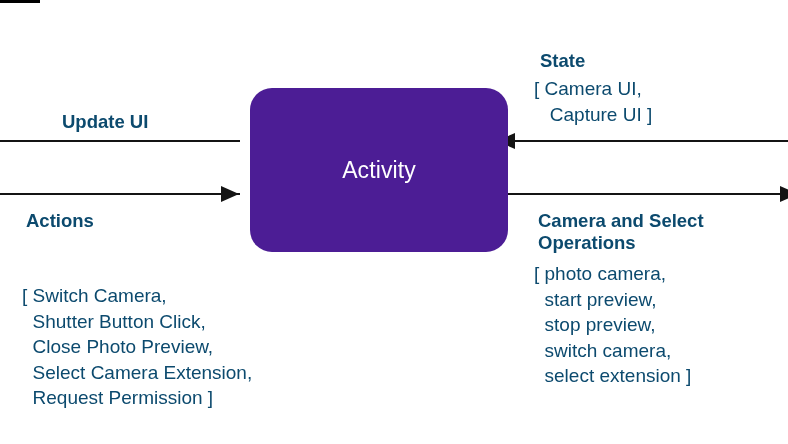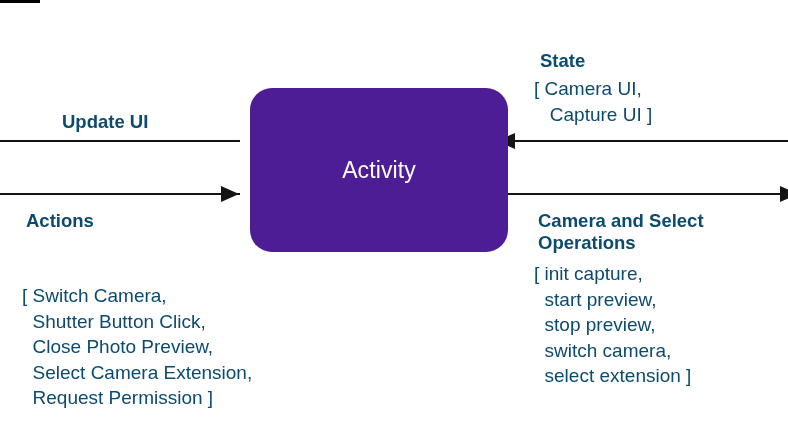--- a/index.html
+++ b/index.html
@@ -139,19 +139,19 @@
 
   <div class="tblock heading lbl-actions">Actions</div>
   <div class="tblock body-text txt-actions">[ Switch Camera,
   Shutter Button Click,
   Close Photo Preview,
   Select Camera Extension,
   Request Permission ]</div>
 
   <div class="tblock heading lbl-ops">Camera and Select
 Operations</div>
-  <div class="tblock body-text txt-ops">[ init capture,
+  <div class="tblock body-text txt-ops">[ photo camera,
   start preview,
   stop preview,
   switch camera,
   select extension ]</div>
 
 </div>
 
 </body></html>

